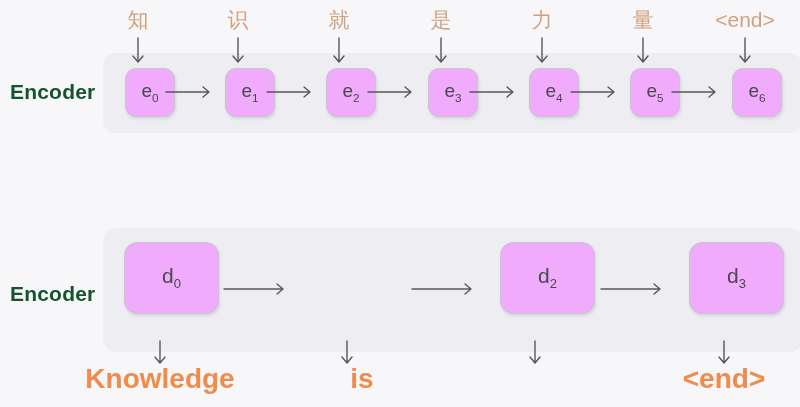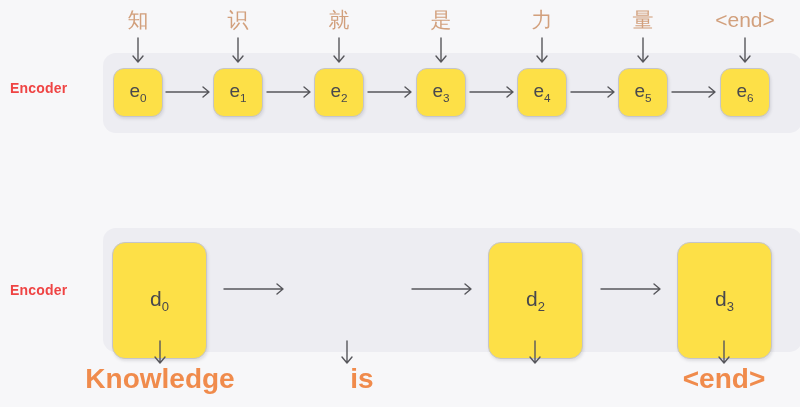--- a/index.html
+++ b/index.html
@@ -15,38 +15,39 @@
   .band{
     position:absolute;left:103px;width:699px;
     background:#ededf2;border-radius:13px;
   }
   .band.enc{top:53px;height:80px;}
   .band.dec{top:228px;height:124px;}
 
   
   .row-label{
     position:absolute;left:10px;
-    font-size:14px;font-weight:bold;color:#ef4444;
+    font-size:21px;font-weight:bold;color:#14532d;
     letter-spacing:0.2px;
   }
   .row-label.enc{top:80px;}
   .row-label.dec{top:282px;}
 
   
   .cell{
     position:absolute;
-    background:#fde047;
+    background:#f0abfc;
     border:1.5px solid #c5c5ca;
     border-radius:11px;
     box-shadow:1px 2px 3px rgba(70,70,85,0.14);
     display:flex;align-items:center;justify-content:center;
     box-sizing:border-box;
+    margin-left:12px;
   }
   .cell.enc{top:68px;width:50px;height:49px;}
-  .cell.dec{top:242px;width:95px;height:117px;border-radius:13px;}
+  .cell.dec{top:242px;width:95px;height:72px;border-radius:13px;}
   .cell-label{color:#48484d;font-size:19px;line-height:1;}
   .cell.dec .cell-label{font-size:21px;}
   .cell-label sub{font-size:0.62em;line-height:1;}
 
   
   .token{
     position:absolute;top:8px;transform:translateX(-50%);
     font-size:21px;color:#d2a07d;white-space:nowrap;line-height:24px;
   }
 

